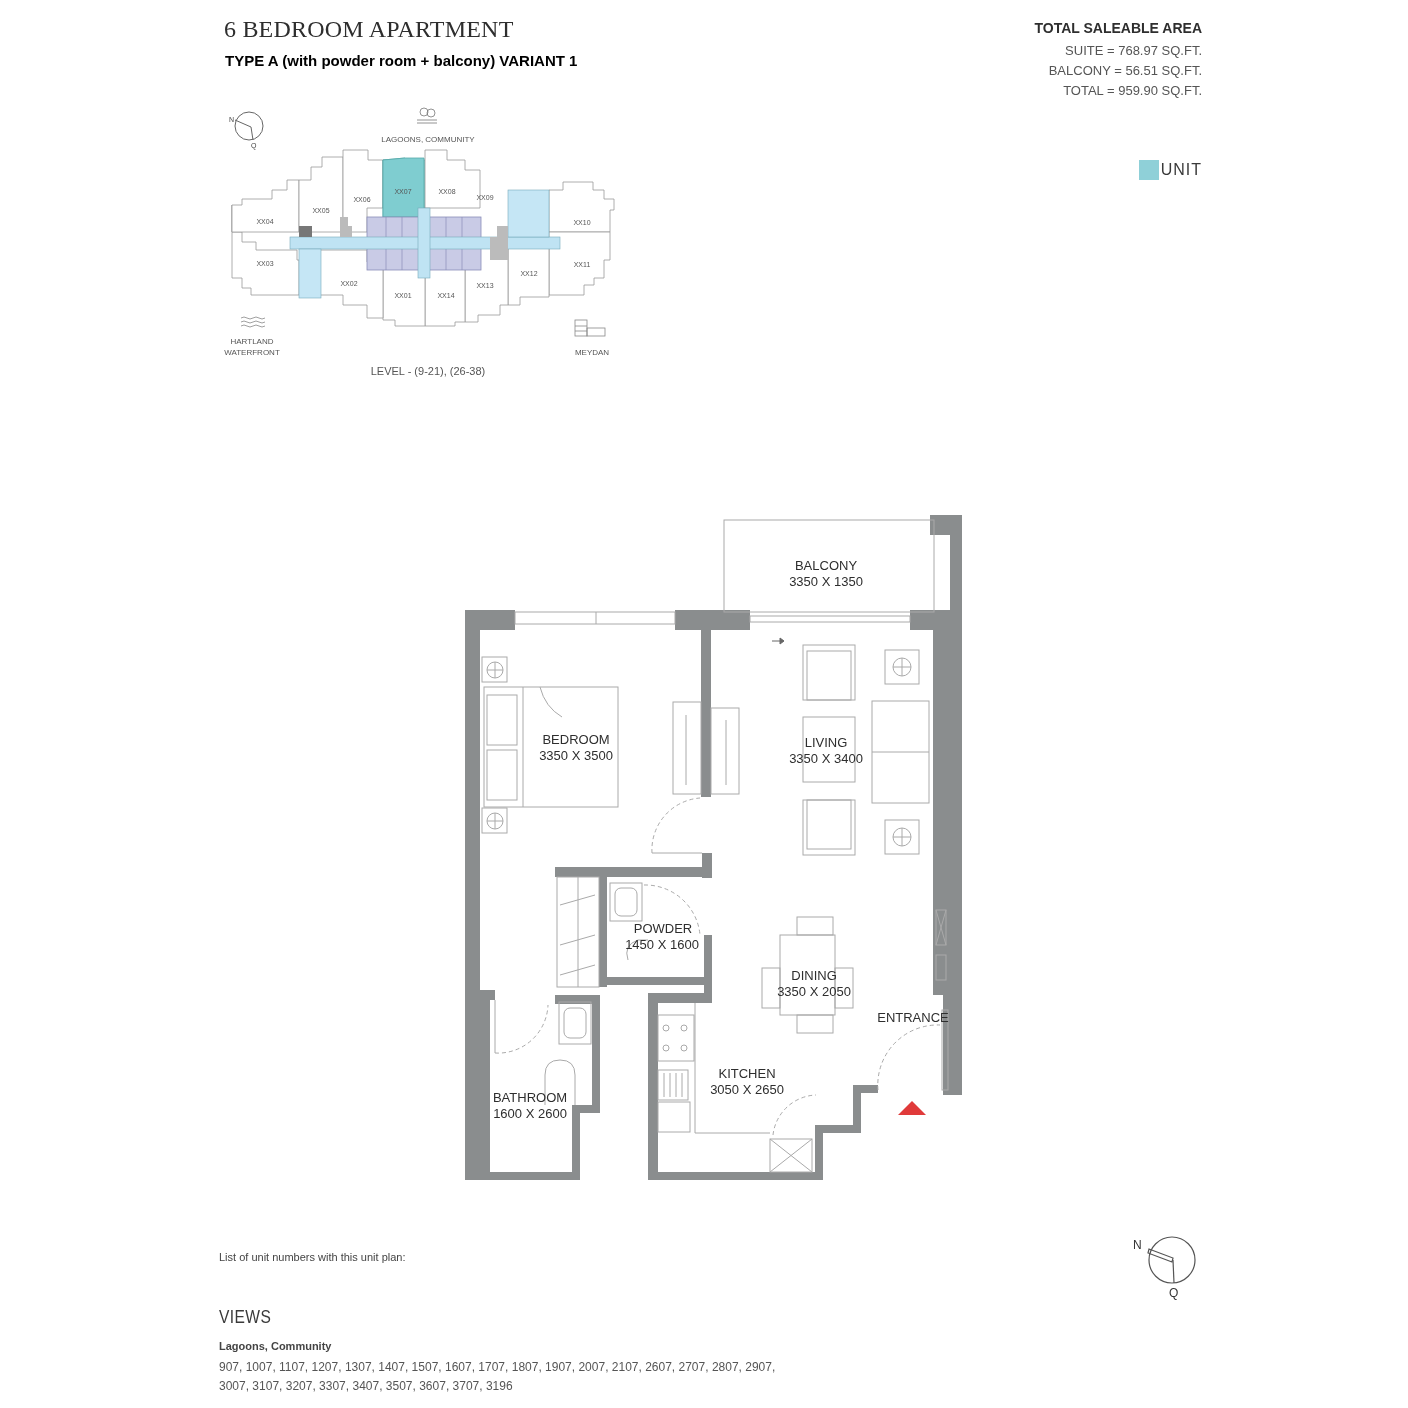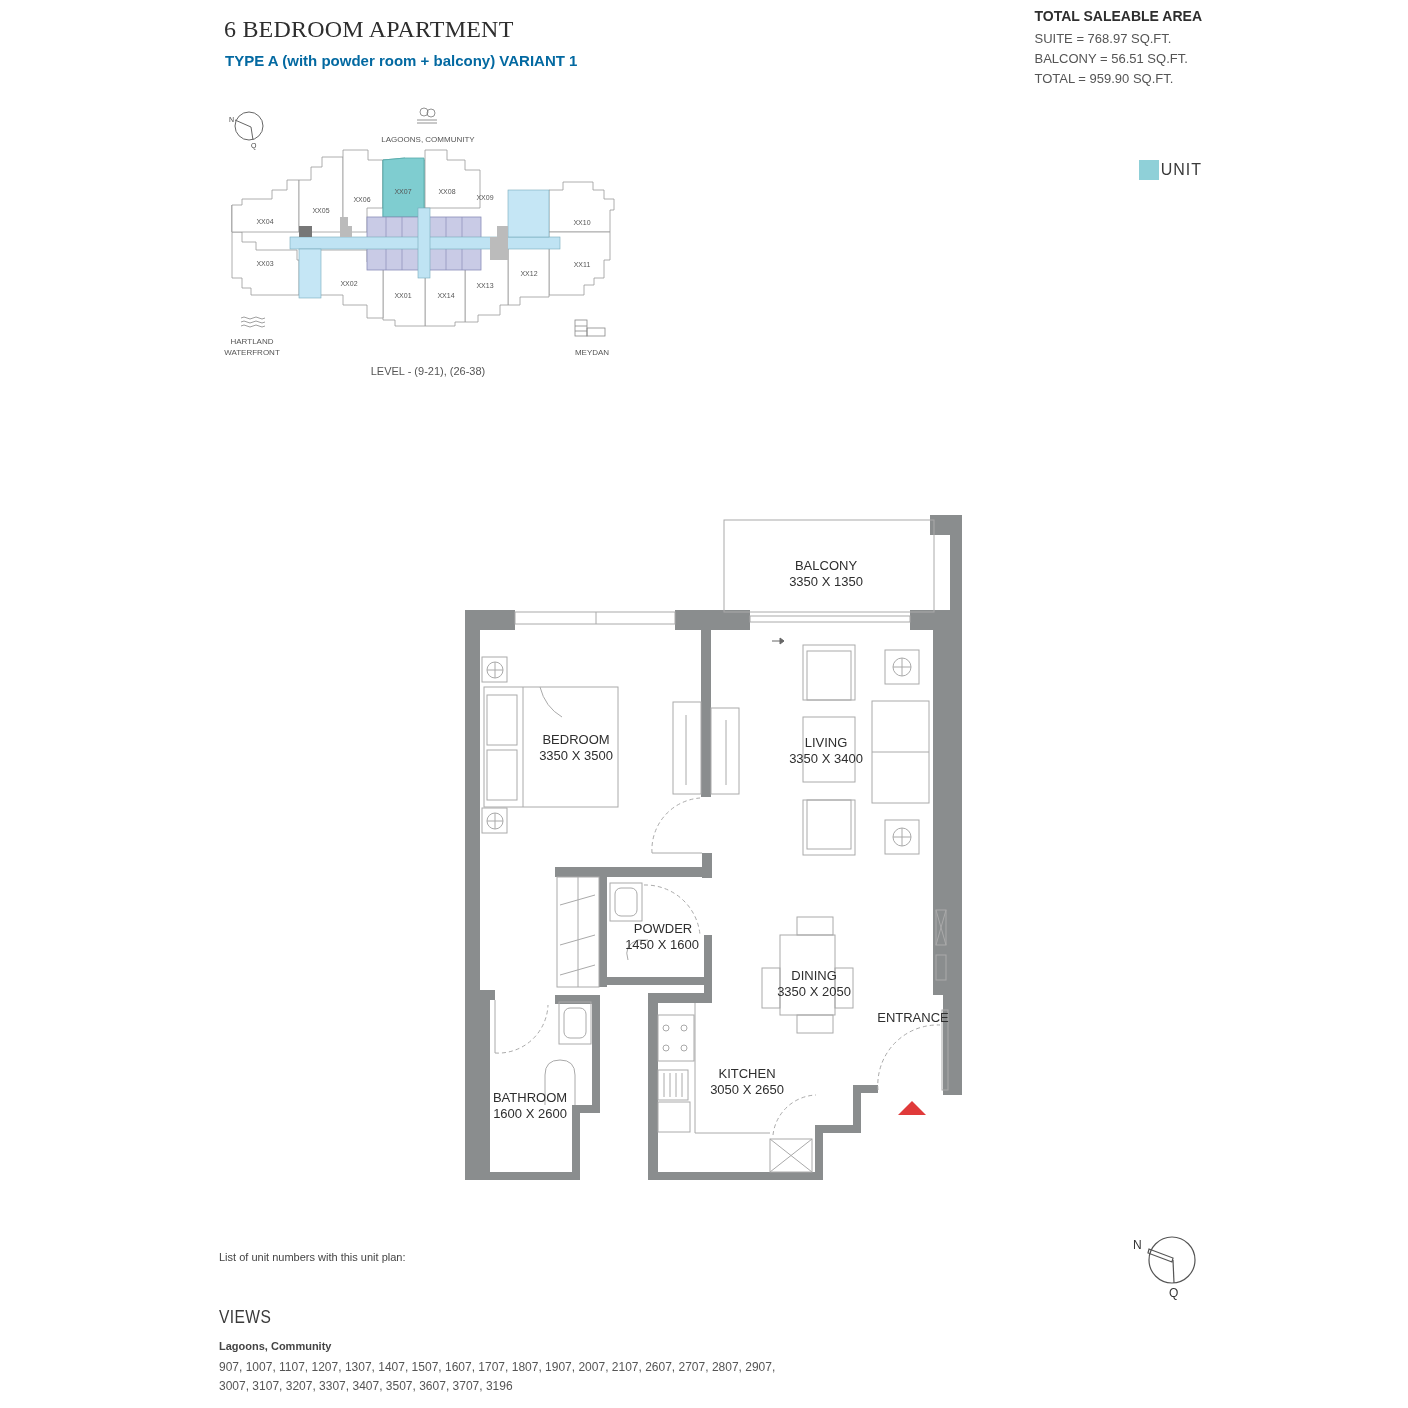--- a/index.html
+++ b/index.html
@@ -1,20 +1,20 @@
 <!DOCTYPE html>
 <html><head>
 <meta charset="utf-8">
 <style>
   html, body { margin: 0; padding: 0; background: #ffffff; }
   body { width: 1408px; height: 1408px; position: relative; overflow: hidden; font-family: "Liberation Sans", sans-serif; color: #3a3a3a; }
   .abs { position: absolute; }
   .title { left: 224px; top: 16px; font-family: "Liberation Serif", serif; font-size: 24px; color: #2e2e2e; letter-spacing: 0.2px; }
-  .subtitle { left: 225px; top: 52px; font-size: 15px; font-weight: bold; color: #0369a1; }
-  .area-box { right: 206px; top: 8px; text-align: left; }
+  .subtitle { left: 225px; top: 52px; font-size: 15px; font-weight: bold; color: #000000; }
+  .area-box { right: 206px; top: 20px; text-align: right; }
   .area-head { font-size: 14px; font-weight: bold; color: #2e2e2e; margin-bottom: 5px; }
   .area-line { font-size: 13px; color: #555; line-height: 20px; }
   .legend { right: 206px; top: 160px; display: flex; align-items: center; gap: 2px; }
   .legend-swatch { width: 20px; height: 20px; background: #8fd0d8; }
   .legend-label { font-size: 16px; color: #3a3a3a; letter-spacing: 1px; }
   .keyplan { left: 215px; top: 100px; }
   .plan { left: 460px; top: 505px; }
   .compass { left: 1120px; top: 1225px; }
   .units-caption { left: 219px; top: 1251px; font-size: 11px; color: #444; }
   .views-title { left: 219px; top: 1306px; font-size: 19px; color: #3a3a3a; transform: scaleX(0.82); transform-origin: left; letter-spacing: 0.5px; }

